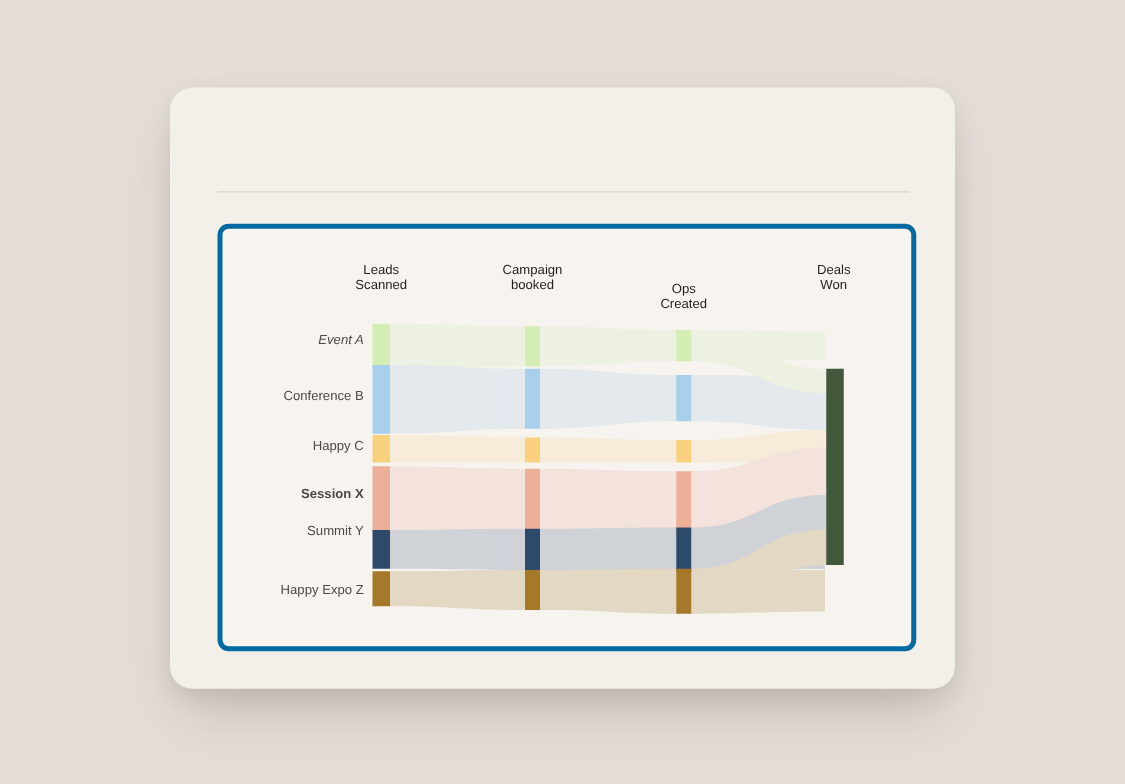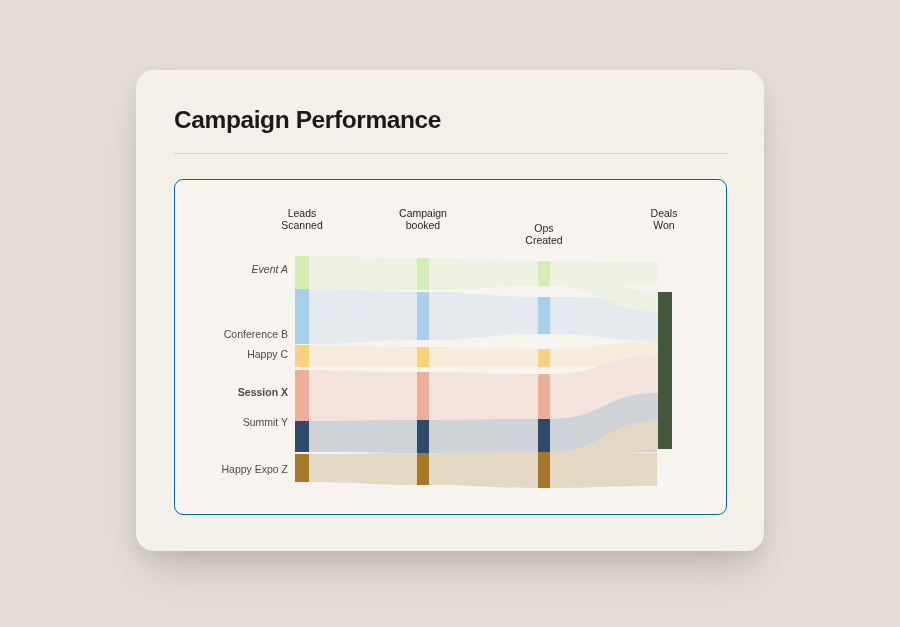--- a/index.html
+++ b/index.html
@@ -50,21 +50,21 @@
     background: #d9d2c9;
   }
   
   #panel {
     position: absolute;
     left: 38px;
     top: 109px;
     width: 551px;
     height: 334px;
     background: #f7f4ef;
-    border: 1px solid #0369a1;
+    border: 4px solid #0369a1;
     border-radius: 9px;
   }
   
   #chart-svg {
     position: absolute;
     left: 0;
     top: 0;
     width: 551px;
     height: 334px;
     display: block;
@@ -85,21 +85,20 @@
     white-space: nowrap;
   }
 </style>
 </head>
 <body>
 
 <div id="stage">
 
   <div id="card">
 
-    <div id="card-title">Campaign Performance</div>
 
     <div id="title-rule"></div>
 
     <div id="panel">
 
       <svg id="chart-svg" viewBox="0 0 551 334">
         <g id="ribbons">
             <path d="M 134 76 C 188 76, 188 78, 242 78 L 242 110 C 188 110, 188 114, 134 114 Z" fill="#edf1e2"></path>
             <path d="M 254 78 C 308.5 78, 308.5 81, 363 81 L 363 106 C 308.5 106, 308.5 110, 254 110 Z" fill="#edf1e2"></path>
             <path d="M 375 81 C 428.5 81, 428.5 82, 482 82 L 482 105 C 428.5 105, 428.5 106, 375 106 Z" fill="#edf1e2"></path>
@@ -153,21 +152,21 @@
 Scanned</div>
           <div class="col-header" style="left: 193px; width: 110px; top: 27px;">Campaign
 booked</div>
           <div class="col-header" style="left: 314px; width: 110px; top: 27px; margin-top: 15px;">Ops
 Created</div>
           <div class="col-header" style="left: 434px; width: 110px; top: 27px;">Deals
 Won</div>
         </div>
       <div id="rowlabels">
           <div class="row-label" style="top: 83px; left: 0px; width: 113px; font-style: italic;">Event A</div>
-          <div class="row-label" style="top: 128px; left: 0px; width: 113px; margin-top: 20px;">Conference B</div>
+          <div class="row-label" style="top: 128px; left: 0px; width: 113px;">Conference B</div>
           <div class="row-label" style="top: 168px; left: 0px; width: 113px;">Happy C</div>
           <div class="row-label" style="top: 206px; left: 0px; width: 113px; font-weight: bold;">Session X</div>
           <div class="row-label" style="top: 236px; left: 0px; width: 113px;">Summit Y</div>
           <div class="row-label" style="top: 283px; left: 0px; width: 113px;">Happy Expo Z</div>
         </div>
 
     </div>
   </div>
 </div>
 

